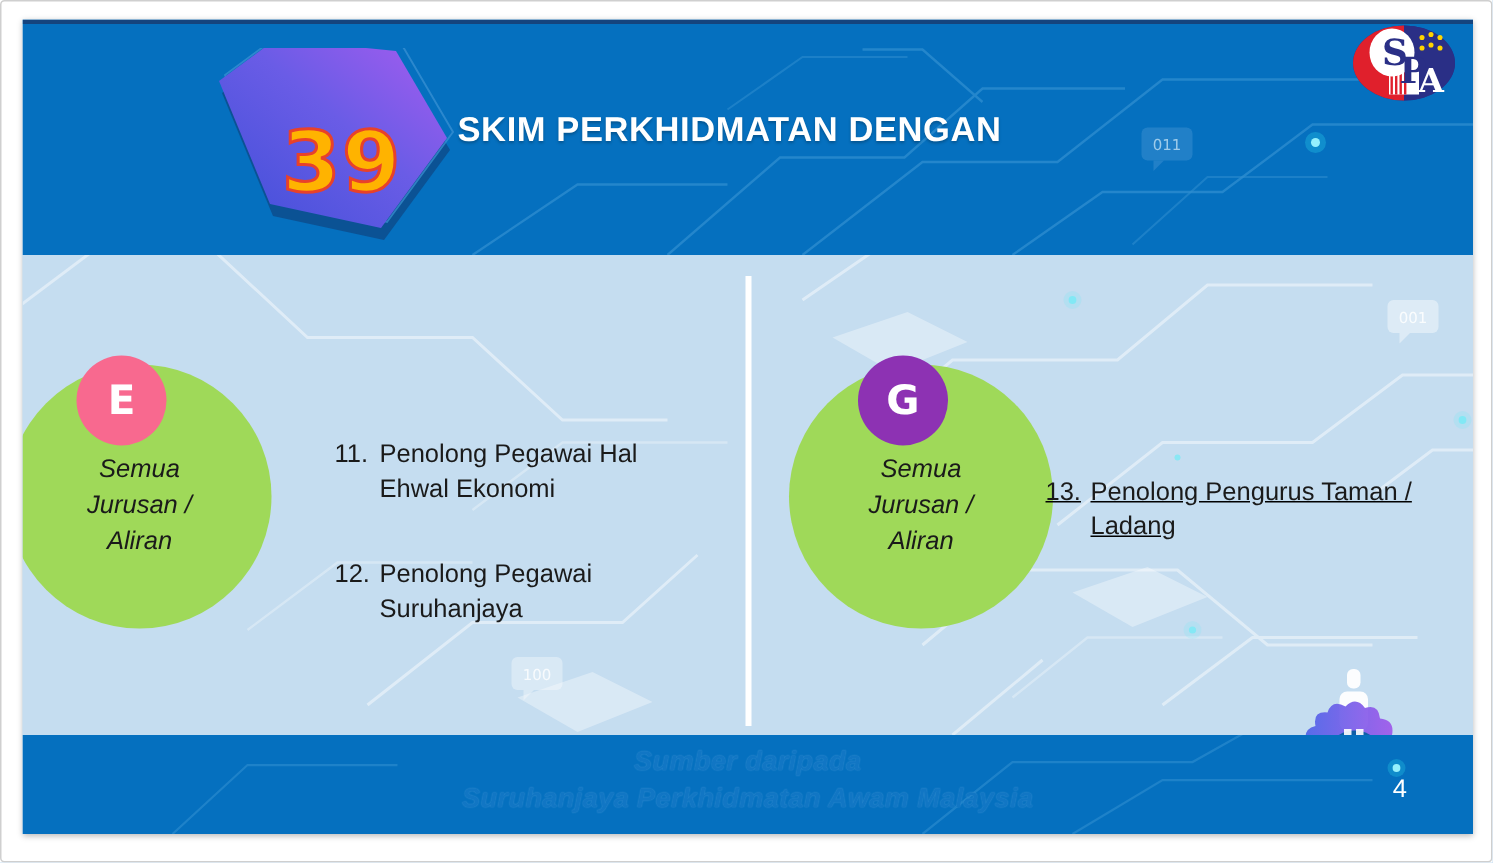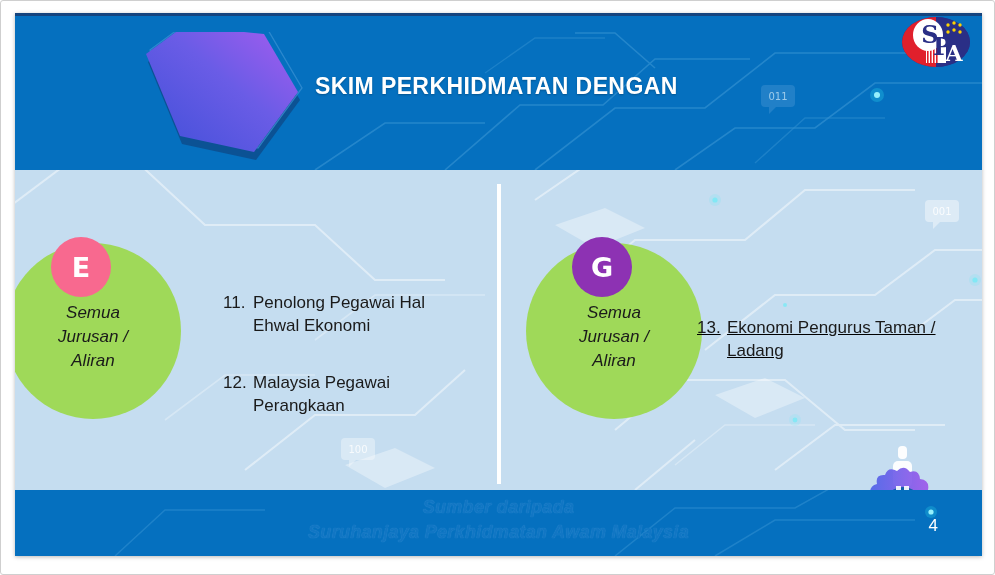--- a/index.html
+++ b/index.html
@@ -45,21 +45,21 @@
     position:absolute;left:0;top:44px;width:180px;
     text-align:center;
     font-size:56px;font-weight:bold;
     color:#ffb300;
     -webkit-text-stroke:2px #e8412a;
     letter-spacing:1px;
     font-family:"DejaVu Sans",sans-serif;
   }
   
   #title{
-    position:absolute;left:300px;top:58px;width:620px;
+    position:absolute;left:290px;top:58px;width:620px;
     color:#ffffff;
     font-size:23px;font-weight:bold;
     line-height:31px;
     letter-spacing:.4px;
     text-shadow:0 1px 2px rgba(0,0,0,.25);
   }
   #title .ln{display:block;white-space:nowrap;}
   
   #spa-logo{
     position:absolute;right:10px;top:2px;width:72px;height:56px;
@@ -169,20 +169,21 @@
             <linearGradient id="hexg" x1="0" y1="1" x2="1" y2="0">
               <stop offset="0%" stop-color="#3f4fd8"></stop>
               <stop offset="55%" stop-color="#6a5ce6"></stop>
               <stop offset="100%" stop-color="#a85cf0"></stop>
             </linearGradient>
           </defs>
           <polygon points="10,30 44,112 118,128 162,68 128,10 48,2" fill="#0d4c8c" opacity="0.85"></polygon>
           <polygon points="12,18 46,100 120,116 164,56 130,-2 50,-10" fill="none" stroke="#3c93d4" stroke-width="1.3" opacity="0.7"></polygon>
           <polygon points="8,22 42,104 116,120 160,60 126,2 46,-6" fill="url(#hexg)"></polygon>
         </svg>
+        <div id="hex-number">39</div>
       </div>
 
       <div id="title">
         <span class="ln">SKIM PERKHIDMATAN DENGAN</span>
       </div>
 
       <svg id="spa-logo" viewBox="0 0 72 56">
         <ellipse cx="36" cy="27" rx="34" ry="25" fill="#2a2f86"></ellipse>
         <path d="M36 2 A34 25 0 0 0 36 52 Z" fill="#e0202c"></path>
         <path d="M36 2 A34 25 0 0 1 36 52 Z" fill="#2a2f86"></path>
@@ -262,38 +263,38 @@
           </div>
         </div>
         <div class="badge" id="badge-e">E</div>
         <div class="item-list" id="list-left">
           <div class="item">
             <span class="item-num">11.</span>
             <span class="item-txt">Penolong Pegawai Hal Ehwal Ekonomi</span>
           </div>
           <div class="item">
             <span class="item-num">12.</span>
-            <span class="item-txt">Malaysia Pegawai Perangkaan</span>
+            <span class="item-txt">Penolong Pegawai Suruhanjaya</span>
           </div>
         </div>
       </div>
 
       <div class="col" id="col-right">
         <div class="circle" id="circle-right">
           <div class="circle-label">
             <span>Semua</span><br>
             <span>Jurusan /</span><br>
             <span>Aliran</span>
           </div>
         </div>
         <div class="badge" id="badge-g">G</div>
         <div class="item-list" id="list-right">
           <div class="item">
             <span class="item-num">13.</span>
-            <span class="item-txt">Ekonomi Pengurus Taman / Ladang</span>
+            <span class="item-txt">Penolong Pengurus Taman / Ladang</span>
           </div>
         </div>
       </div>
 
       <svg id="gear" viewBox="0 0 90 90">
         <defs>
           <linearGradient id="gg" x1="0" y1="0" x2="1" y2="0">
             <stop offset="0%" stop-color="#4a63e8"></stop>
             <stop offset="100%" stop-color="#a457ea"></stop>
           </linearGradient>

